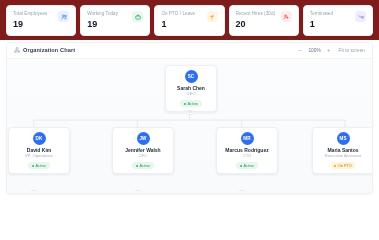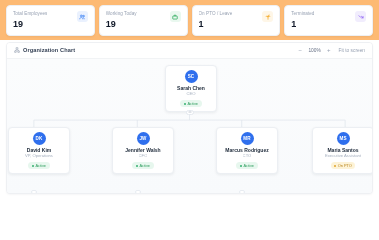--- a/index.html
+++ b/index.html
@@ -10,21 +10,21 @@
     color:#1f2937;
     font-size:6px;
     -webkit-font-smoothing:antialiased;
   }
 
   
   .stats-row {
     display:flex;
     gap:4px;
     padding:5px 6px 4px 6px;
-    background:#fdba74;
+    background:#7f1d1d;
   }
   .stat-card {
     flex:1 1 0;
     background:#ffffff;
     border:1px solid #eef0f3;
     border-radius:4px;
     padding:5px 6px 6px 6px;
     box-shadow:0 1px 2px rgba(16,24,40,0.05);
     display:flex;
     justify-content:space-between;
@@ -273,20 +273,33 @@
     <div class="stat-icon ic-amber">
       <svg viewBox="0 0 16 16" fill="none" stroke="#f59e0b" stroke-width="1.8" stroke-linecap="round">
         <path d="M8 14V7"></path>
           <path d="M8 7C6 5 3.5 5.2 2.5 6.8"></path>
         <path d="M8 7c2-2 4.5-1.8 5.5-.2"></path>
           <path d="M8 7c-.4-2.4 1-4 3-4.2"></path>
       </svg>
     </div>
   </div>
 
+  <div class="stat-card">
+    <div class="stat-text">
+      <div class="stat-label">Recent Hires (30d)</div>
+      <div class="stat-value">20</div>
+    </div>
+    <div class="stat-icon ic-rose">
+      <svg viewBox="0 0 16 16" fill="none" stroke="#ef4444" stroke-width="1.8" stroke-linecap="round">
+        <circle cx="6.5" cy="5" r="2.4"></circle>
+          <path d="M2.5 13c0-2.2 1.8-3.6 4-3.6"></path>
+        <path d="M11.5 7.5v4M9.5 9.5h4"></path>
+      </svg>
+    </div>
+  </div>
 
   <div class="stat-card">
     <div class="stat-text">
       <div class="stat-label">Terminated</div>
       <div class="stat-value">1</div>
     </div>
     <div class="stat-icon ic-violet">
       <svg viewBox="0 0 16 16" fill="none" stroke="#8b5cf6" stroke-width="1.8" stroke-linecap="round" stroke-linejoin="round">
         <path d="M2.5 4.5l4 4 3-2.5 4 4.5"></path>
           <path d="M13.5 6.5v4h-4"></path>

